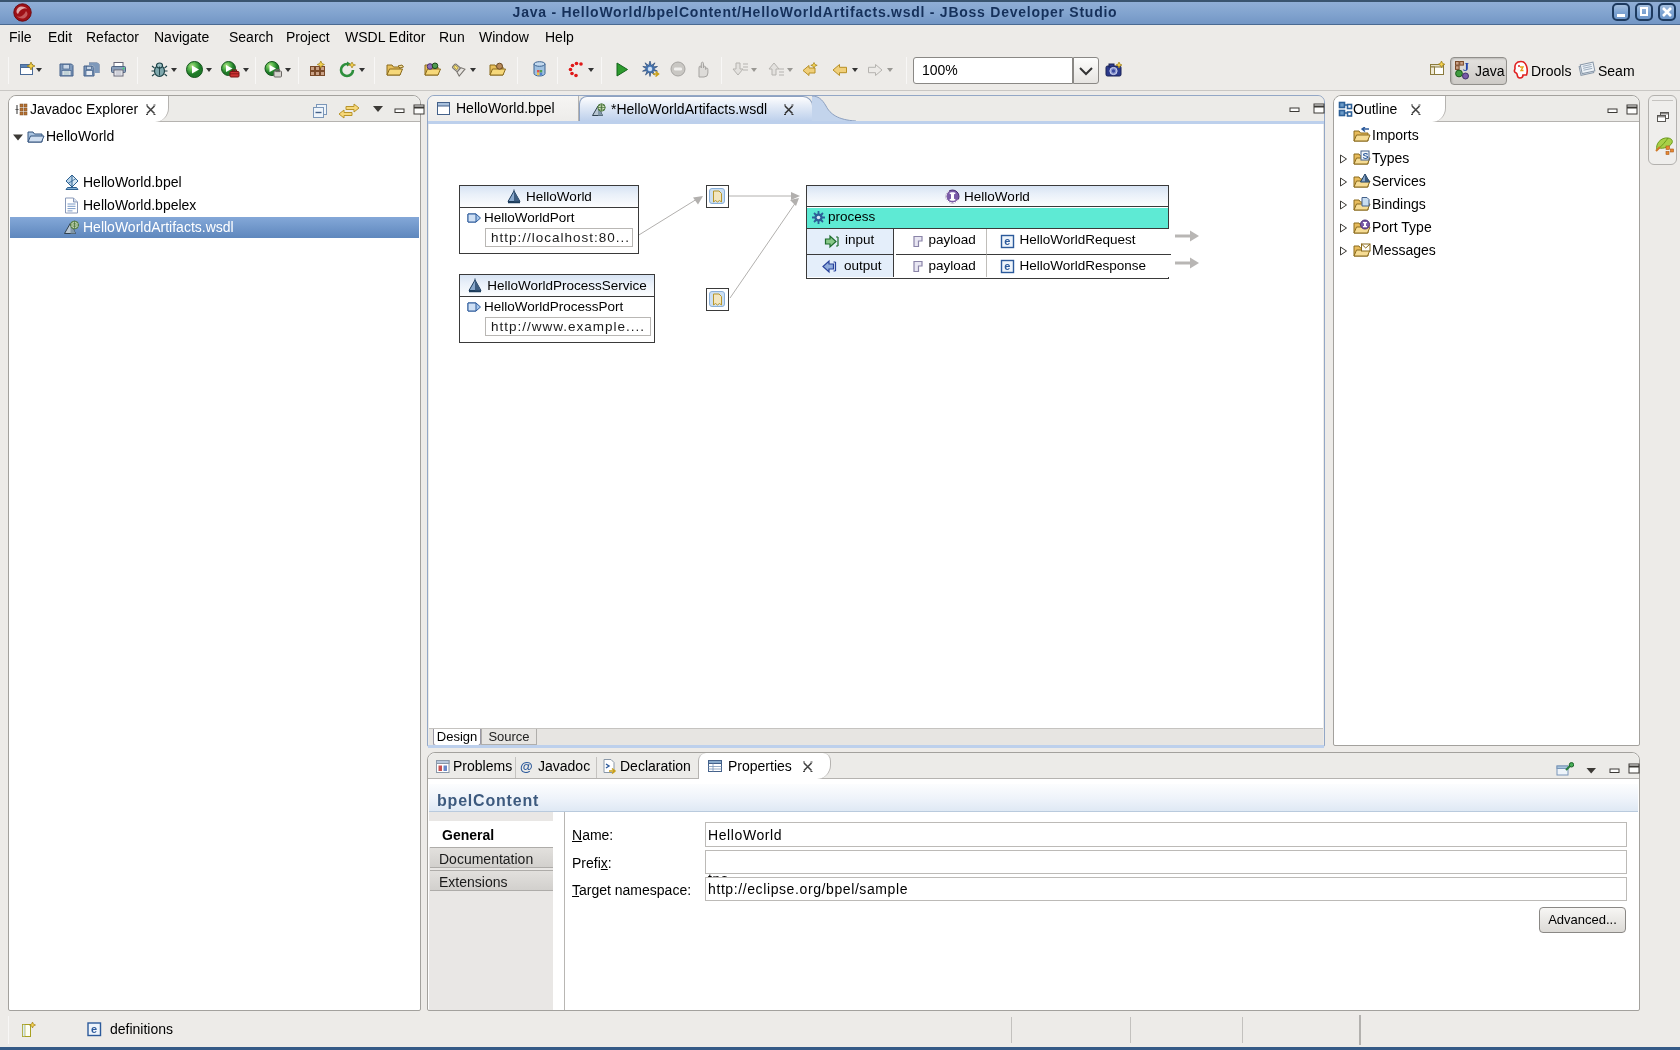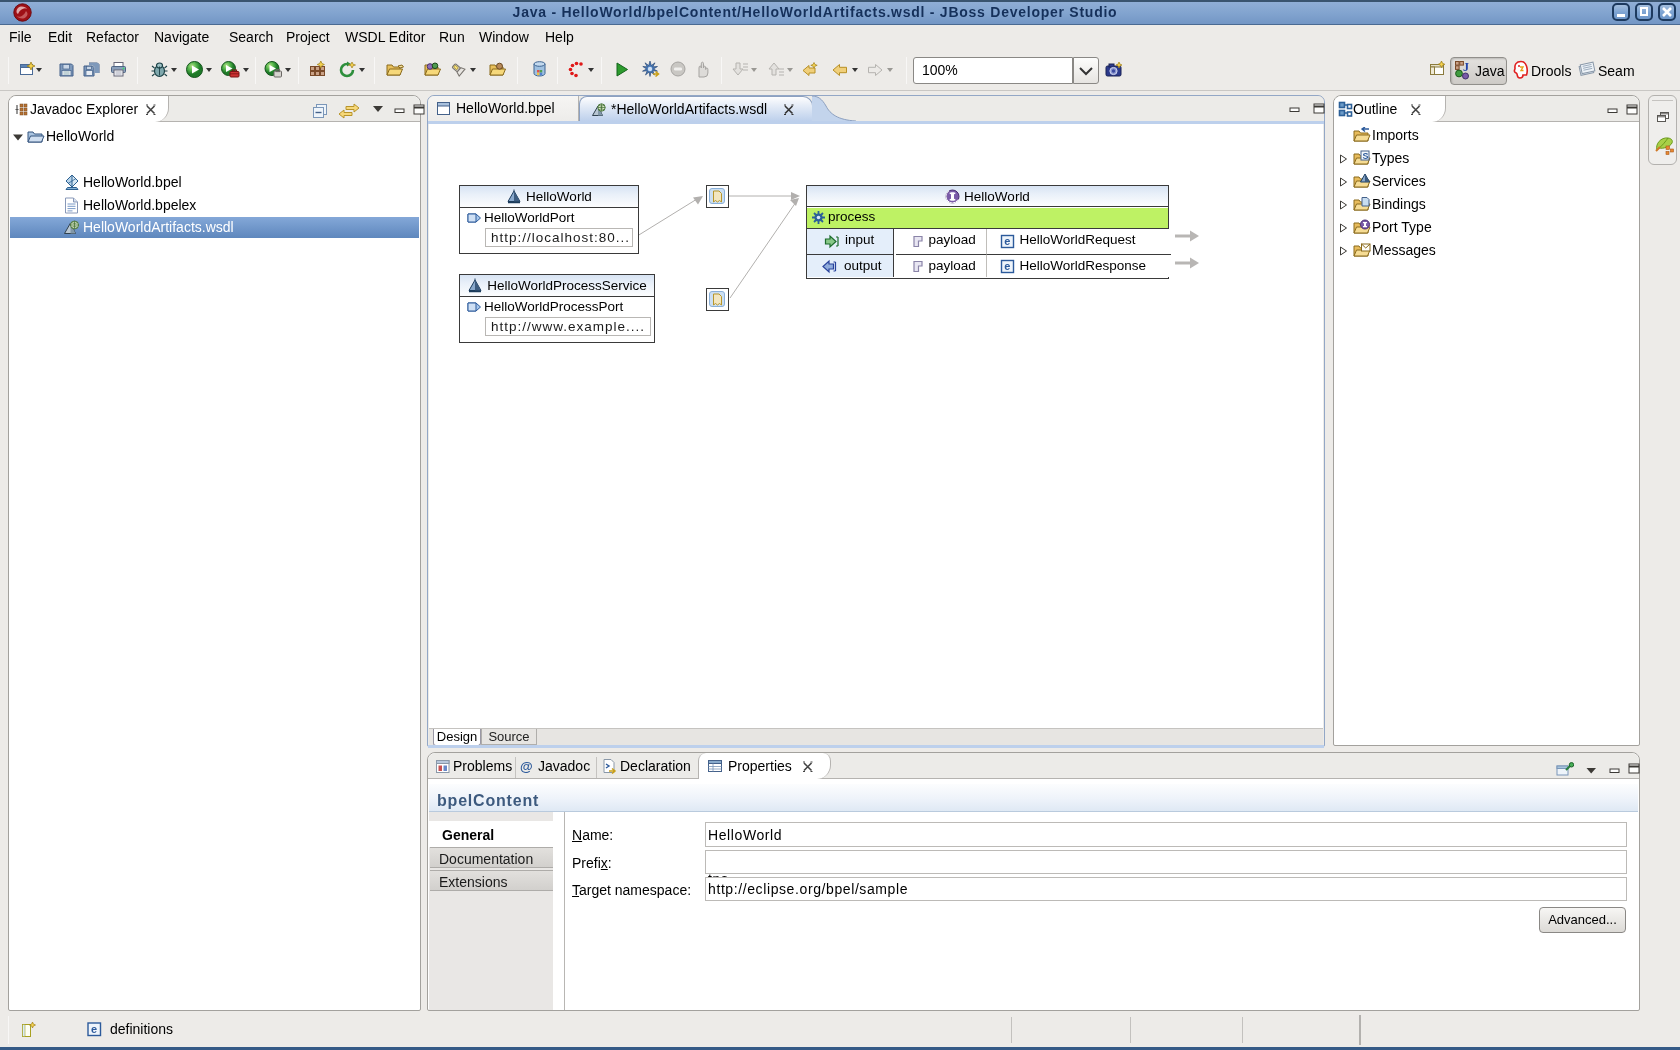--- a/index.html
+++ b/index.html
@@ -510,21 +510,21 @@
       <div class="dhead" style="height:21px">
         <svg style="margin-right:4px" width="15" height="15">
             <circle cx="7.5" cy="7.5" r="6.5" fill="#7a5ba8" stroke="#4a2f73"></circle>
             <circle cx="7.5" cy="7.5" r="6.5" fill="none" stroke="#fff" stroke-width="1" stroke-dasharray="0 3 20"></circle>
             <rect x="6" y="3.5" width="3" height="8" fill="#fff"></rect>
             <rect x="4.7" y="3.5" width="5.6" height="1.6" fill="#fff"></rect>
             <rect x="4.7" y="9.9" width="5.6" height="1.6" fill="#fff"></rect>
           </svg>
         <span style="font-size:13.5px">HelloWorld</span>
       </div>
-      <div class="abs" style="left:0;top:21.5px;width:100%;height:21.5px;background:#bef264;border-bottom:1.5px solid #3a3a3a">
+      <div class="abs" style="left:0;top:21.5px;width:100%;height:21.5px;background:#5eead4;border-bottom:1.5px solid #3a3a3a">
         <svg class="abs" style="left:4px;top:2px" width="15" height="15">
             <g fill="#2c6098">
               <circle cx="7.5" cy="7.5" r="4"></circle>
               <g stroke="#2c6098" stroke-width="1.8">
                 <path d="M7.5 1 v3 M7.5 11 v3 M1 7.5 h3 M11 7.5 h3 M3 3 l2 2 M10 10 l2 2 M12 3 l-2 2 M5 10 l-2 2"></path>
               </g>
             </g>
             <circle cx="7.5" cy="7.5" r="1.8" fill="#d9e7f6"></circle>
           </svg>
         <span class="abs" style="left:21px;top:1px;font-size:13.5px">process</span>

